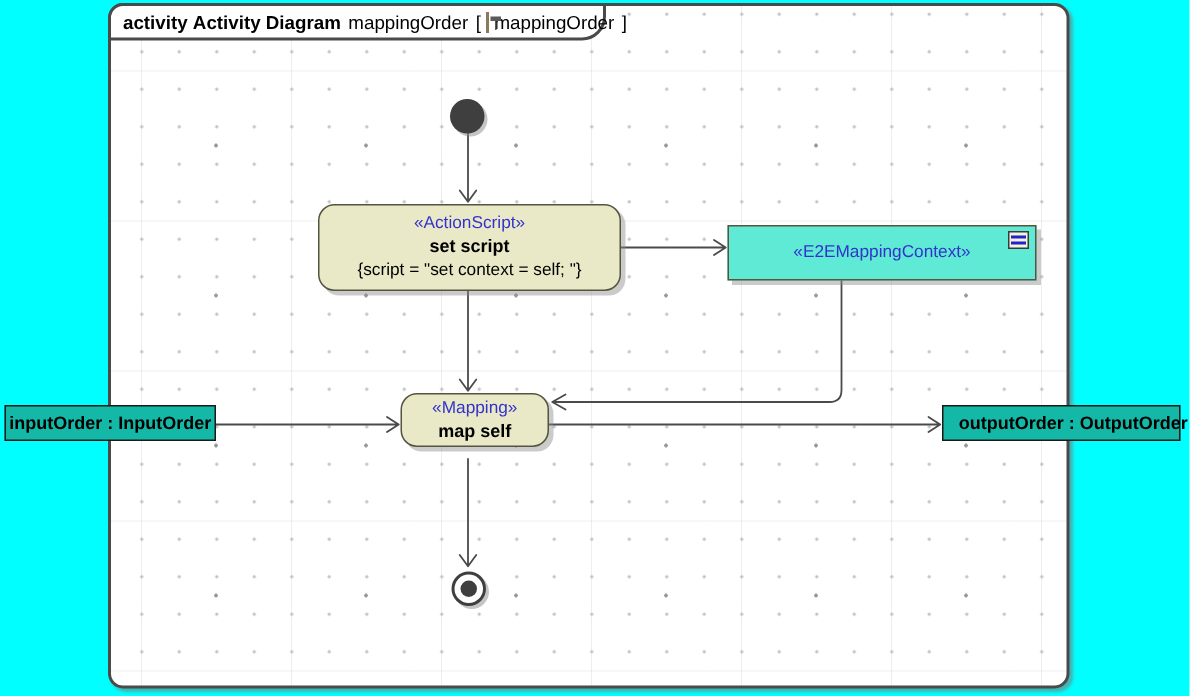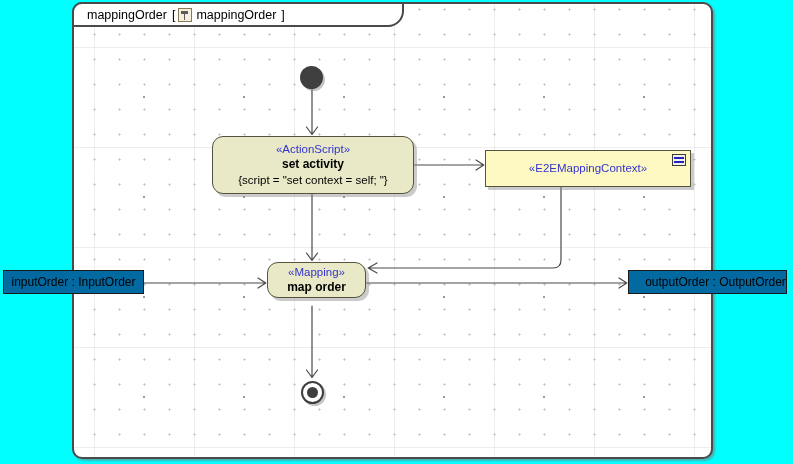--- a/index.html
+++ b/index.html
@@ -50,36 +50,36 @@
     background:#e9e9c8;border:1px solid #55553f;border-radius:11px;
     box-shadow:3px 3px 0 rgba(140,140,140,0.45);
     display:flex;flex-direction:column;align-items:center;justify-content:center;
     text-align:center;line-height:1.3;
   }
   .stereo{color:#3333cc;font-size:11.5px;}
   .nname{color:#000;font-size:12px;font-weight:bold;}
   .script{color:#000;font-size:11.5px;}
   .objbox{
     position:absolute;box-sizing:border-box;
-    background:#fef9c3;border:1px solid #55553f;
+    background:#5eead4;border:1px solid #55553f;
     box-shadow:3px 3px 0 rgba(140,140,140,0.45);
     display:flex;flex-direction:row;align-items:center;justify-content:center;
     text-align:center;line-height:1.25;
   }
   .objicon{
     position:absolute;right:4px;top:3px;width:14px;height:12px;
     border:1px solid #3a3a3a;background:#f2f2dd;box-sizing:border-box;
     display:flex;flex-direction:column;justify-content:space-evenly;padding:0 1px;
   }
   .objicon i{display:block;height:2px;background:#2222cc;}
   .pin{
     position:absolute;box-sizing:border-box;height:24px;
-    background:#0369a1;border:1px solid #1a1a1a;
+    background:#14b8a6;border:1px solid #1a1a1a;
     display:flex;align-items:center;justify-content:center;
-    font-size:12px;font-weight:normal;color:#000;white-space:nowrap;
+    font-size:12px;font-weight:bold;color:#000;white-space:nowrap;
   }
   .initial{
     position:absolute;left:300px;top:66px;width:23px;height:23px;border-radius:50%;
     background:#3f3f3f;box-shadow:2px 2px 0 rgba(140,140,140,0.5);
   }
   .final{
     position:absolute;left:301px;top:381px;width:23px;height:23px;border-radius:50%;
     background:#ffffff;border:2px solid #3f3f3f;box-sizing:border-box;
     box-shadow:2px 2px 0 rgba(140,140,140,0.5);
     display:flex;align-items:center;justify-content:center;
@@ -87,20 +87,21 @@
   .final i{display:block;width:11px;height:11px;border-radius:50%;background:#3f3f3f;}
   svg.edges{position:absolute;left:0;top:0;pointer-events:none;}
   svg.edges path{fill:none;stroke:#4a4a4a;stroke-width:1.2;stroke-linejoin:round;stroke-linecap:round;}
 </style>
 </head>
 <body>
 
 <div class="frame">
 
   <div class="tab">
+    <b><span>activity</span>&nbsp;<span>Activity Diagram</span></b>
     <span class="sp">mappingOrder</span>
     <span class="sp">[</span>
     <span class="diagicon"></span>
     <span>mappingOrder</span>
     <span class="sp">]</span>
   </div>
 </div>
 
 <svg class="edges" width="793" height="464">
   <path d="M312,89 V134 M306.5,127 L312,134.5 L317.5,127"></path>
@@ -109,35 +110,35 @@
   <path d="M312,194 V260 M306.5,253 L312,260.5 L317.5,253"></path>
   <path d="M144,283 H265 M258,278 L265.8,283 L258,288"></path>
   <path d="M366,283 H626 M619,278 L626.8,283 L619,288"></path>
   <path d="M312,306 V377 M306.5,370 L312,377.5 L317.5,370"></path>
 </svg>
 
 <div class="initial"></div>
 
 <div class="action" style="left:212px;top:136px;width:202px;height:58px;">
   <span class="stereo">«ActionScript»</span>
-  <span class="nname">set activity</span>
+  <span class="nname">set script</span>
   <span class="script">{script = "set context = self; "}</span>
 </div>
 
 <div class="objbox" style="left:485px;top:150px;width:206px;height:37px;">
   <span class="stereo">«E2EMappingContext»</span>
   <span class="objicon">
       <i></i>
       <i></i>
     </span>
 </div>
 
 <div class="action" style="left:267px;top:262px;width:99px;height:36px;">
   <span class="stereo">«Mapping»</span>
-  <span class="nname">map order</span>
+  <span class="nname">map self</span>
 </div>
 
 <div class="pin" style="left:3px;top:270px;width:141px;">
   <span>inputOrder : InputOrder</span>
 </div>
 <div class="pin" style="left:628px;top:270px;width:159px;padding-left:16px;">
   <span>outputOrder : OutputOrder</span>
 </div>
 
 <div class="final">

